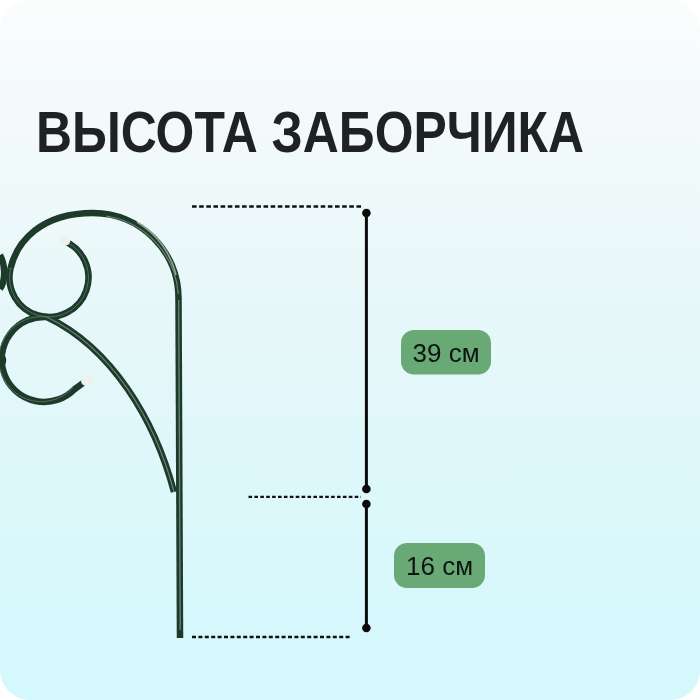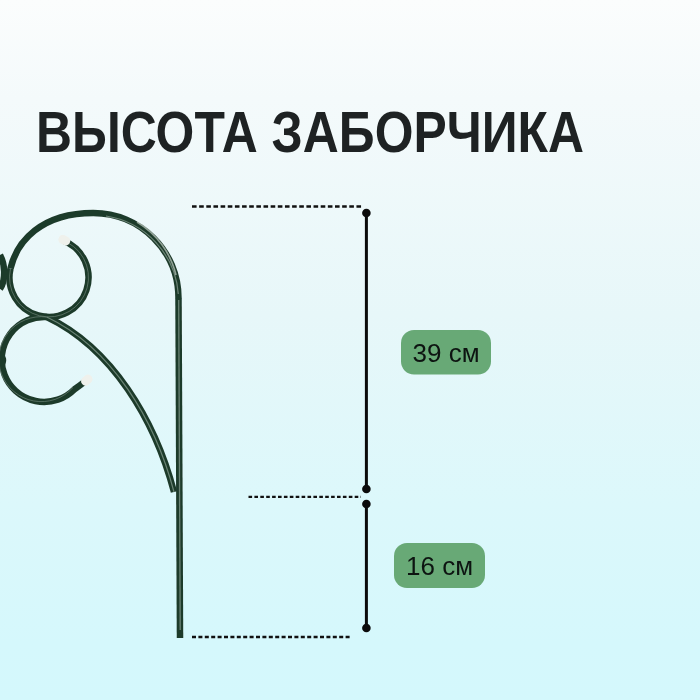--- a/index.html
+++ b/index.html
@@ -1,18 +1,18 @@
 <!DOCTYPE html>
 <html><head>
 <meta charset="utf-8">
 <style>
   html,body{margin:0;padding:0;}
   #stage{position:relative;width:700px;height:700px;overflow:hidden;
     background:linear-gradient(180deg,#fbfdfd 0%,#f4fafb 14%,#e7f7f9 45%,#dcf8fb 72%,#d5f8fc 92%,#d4f8fc 100%);
-    font-family:"Liberation Sans", sans-serif;}
+    font-family:"Liberation Sans", sans-serif;border-radius:30px;}
 </style>
 </head>
 <body>
 <div id="stage">
 <svg width="700" height="700" viewBox="0 0 700 700" xmlns="http://www.w3.org/2000/svg">
   <defs>
     <filter id="soft" x="-10%" y="-10%" width="120%" height="120%">
       <feGaussianBlur stdDeviation="0.5"></feGaussianBlur>
     </filter>
   </defs>

